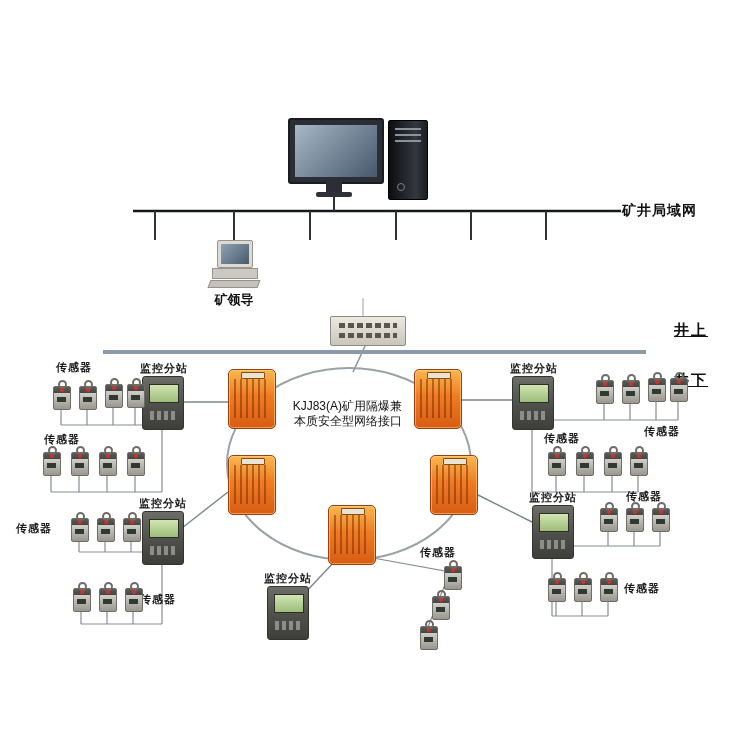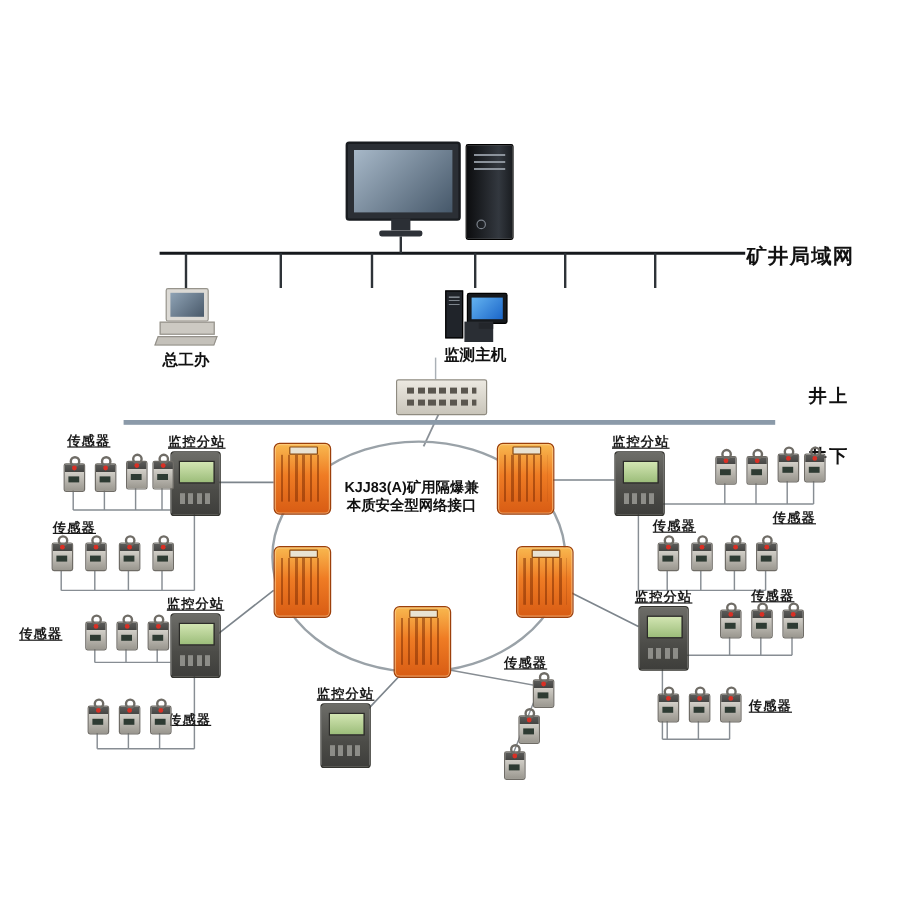--- a/index.html
+++ b/index.html
@@ -14,25 +14,25 @@
   .hmon::before{content:"";position:absolute;inset:5px;background:linear-gradient(135deg,#a7b8c8,#46586a);}
   .hbase{position:absolute;left:326px;top:182px;width:16px;height:10px;display:block;background:#2b2f35;}
   .hbase::after{content:"";position:absolute;left:-10px;top:10px;width:36px;height:5px;background:#2e3238;border-radius:2px;}
   .htower{position:absolute;left:388px;top:120px;width:38px;height:78px;display:block;
         background:linear-gradient(90deg,#0c0d0f,#33383f 70%,#1a1d21);border:1px solid #000;border-radius:2px;}
   .htower::before{content:"";position:absolute;left:6px;right:6px;top:7px;height:14px;
         background:repeating-linear-gradient(180deg,#8b929b 0 2px,transparent 2px 6px);}
   .htower::after{content:"";position:absolute;left:8px;bottom:8px;width:6px;height:6px;border:1px solid #7c838c;border-radius:50%;}
 
   
-  .lan-tag{position:absolute;left:622px;top:202px;font-size:17px;font-weight:bold;letter-spacing:1px;white-space:nowrap;}
-  .side-tag{position:absolute;font-size:15px;font-weight:bold;letter-spacing:2px;white-space:nowrap;}
-  .tag{position:absolute;font-size:11px;font-weight:bold;color:#1a1a1a;letter-spacing:1px;white-space:nowrap;text-decoration:underline;}
-  .caption{position:absolute;left:272px;top:399px;width:142px;text-align:center;
-           font-size:12px;font-weight:bold;line-height:15px;}
+  .lan-tag{position:absolute;left:622px;top:202px;font-size:14px;font-weight:bold;letter-spacing:1px;white-space:nowrap;}
+  .side-tag{position:absolute;font-size:15px;font-weight:bold;letter-spacing:2px;white-space:nowrap;text-decoration:underline;}
+  .tag{position:absolute;font-size:11px;font-weight:bold;color:#1a1a1a;letter-spacing:1px;white-space:nowrap;}
+  .caption{position:absolute;left:260px;top:399px;width:142px;text-align:right;
+           font-size:12px;font-weight:normal;line-height:15px;}
 
   
   .ws{position:absolute;top:240px;width:60px;display:flex;flex-direction:column;align-items:center;}
   .ws-label{margin-top:3px;font-size:13px;font-weight:bold;white-space:nowrap;}
 
   .pcA{position:relative;width:54px;height:48px;}
   .pcA .mon{position:absolute;left:10px;top:0;width:34px;height:26px;display:block;
             background:#dcdad5;border:1px solid #97948c;border-radius:2px;}
   .pcA .mon::before{content:"";position:absolute;inset:3px;background:linear-gradient(135deg,#8fa3b5,#49596a);}
   .pcA::before{content:"";position:absolute;left:5px;top:28px;width:44px;height:9px;
@@ -116,32 +116,25 @@
   </svg>
 
   <div class="host">
     <i class="hmon"></i>
     <i class="hbase"></i>
     <i class="htower"></i>
   </div>
 
   <div class="lan-tag">矿井局域网</div>
 
-  <div class="ws" style="left:125px">
+  <div class="ws" style="left:204px">
     <div class="pcA">
         <i class="mon"></i>
       </div>
-    <div class="ws-label">总工办</div>
-  </div>
-  <div class="ws" style="left:366px">
-    <div class="pcB">
-        <i class="tower"></i>
-        <i class="mon"></i>
-      </div>
-    <div class="ws-label">监测主机</div>
+    <div class="ws-label">矿领导</div>
   </div>
 
   <div class="switch"></div>
   <div class="divider"></div>
   <div class="side-tag" style="left:674px;top:321px">井上</div>
   <div class="side-tag" style="left:674px;top:371px">井下</div>
 
   <div class="caption">
     <div>KJJ83(A)矿用隔爆兼</div>
     <div>本质安全型网络接口</div>

